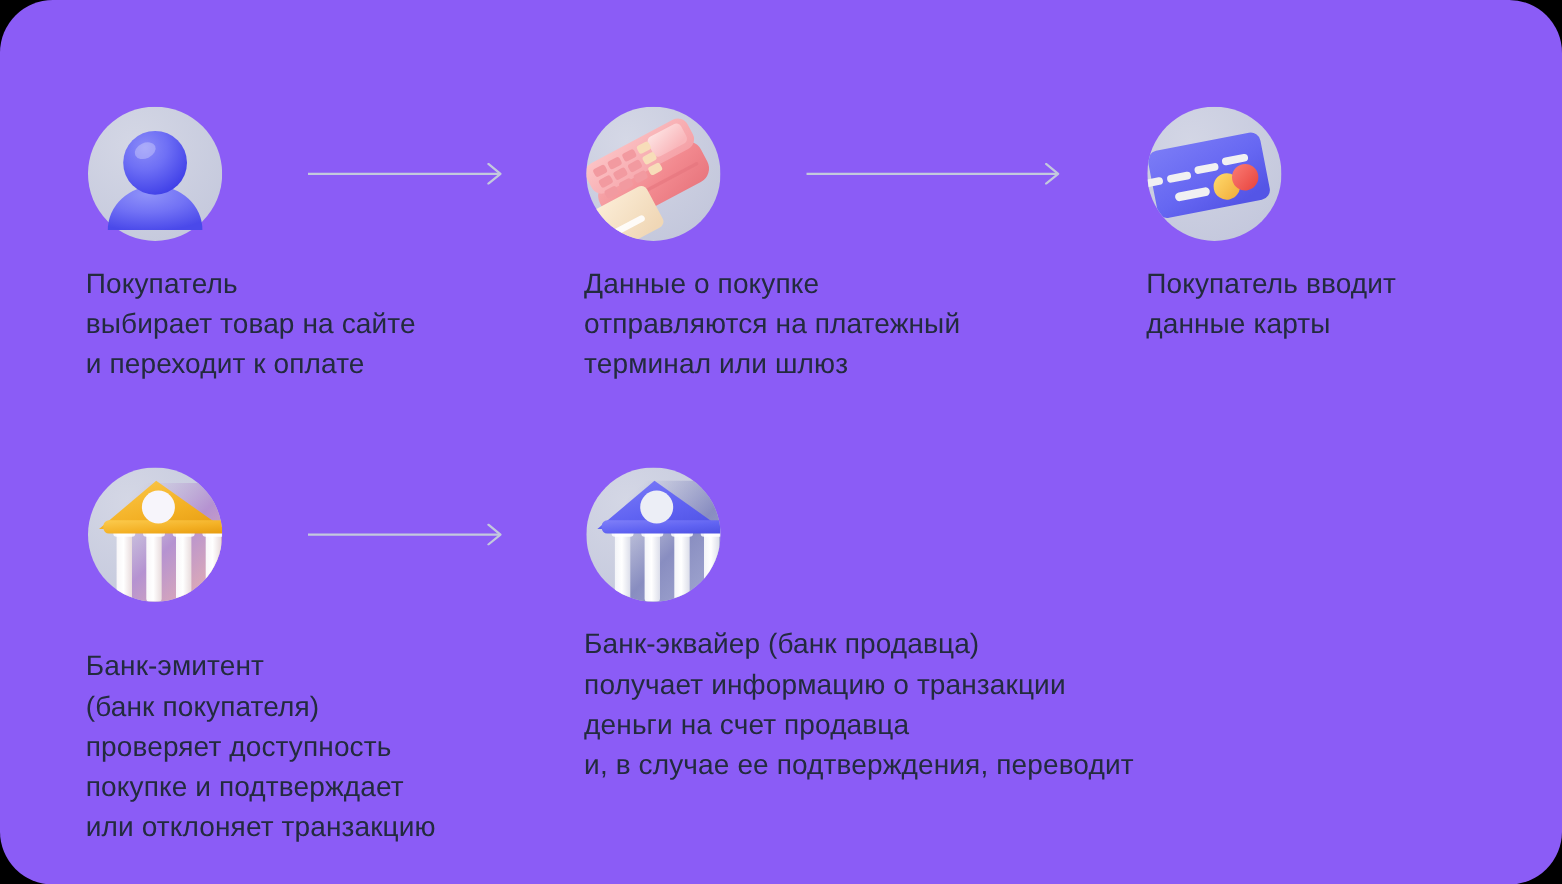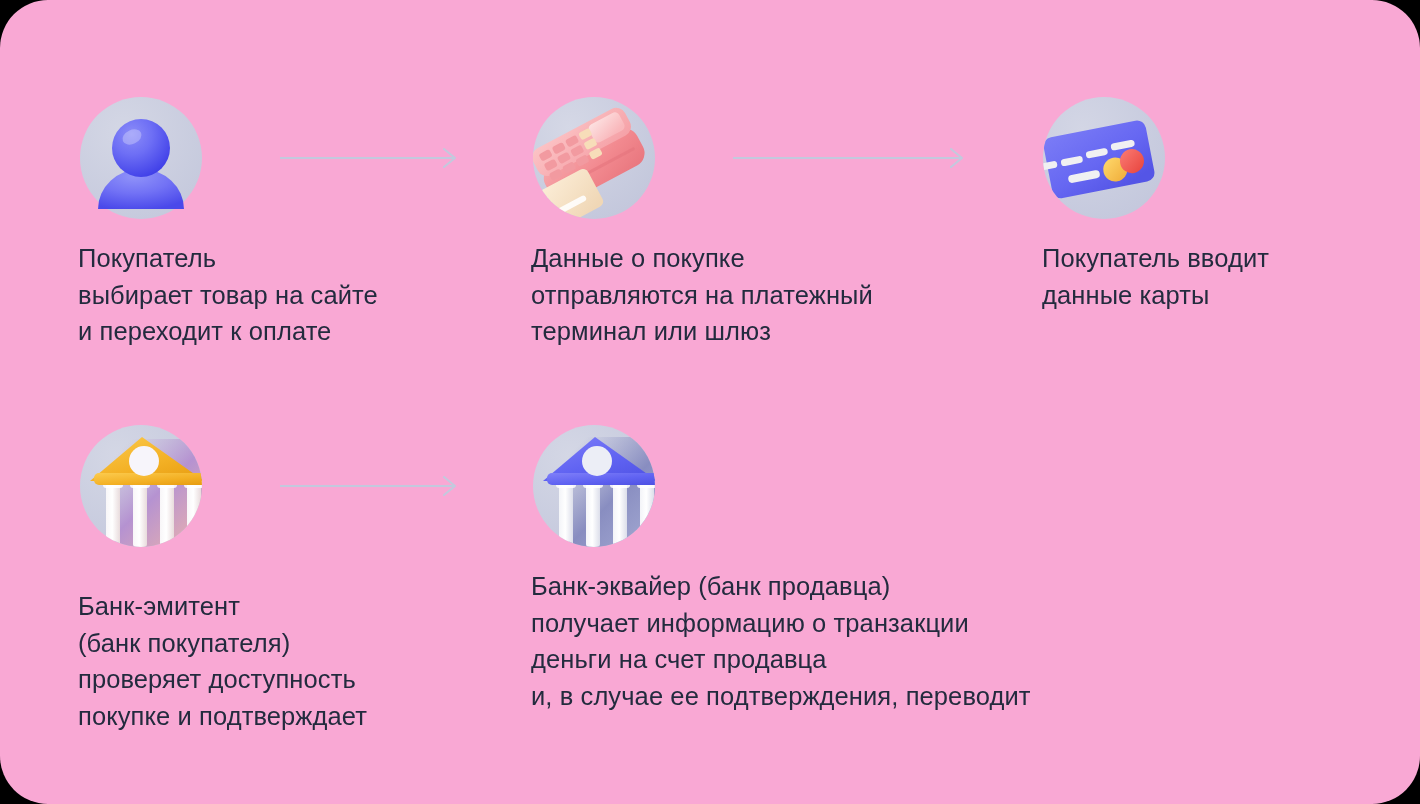--- a/index.html
+++ b/index.html
@@ -9,21 +9,21 @@
     height: 804px;
     background: #000000;
     font-family: "Liberation Sans", "DejaVu Sans", sans-serif;
   }
 
   #card {
     position: absolute;
     left: 0; top: 0;
     width: 1420px;
     height: 804px;
-    background: #f9a8d4;
+    background: #8b5cf6;
     border-radius: 48px;
     overflow: hidden;
   }
 
   .icon-wrap {
     position: absolute;
     width: 122px;
     height: 122px;
   }
 
@@ -282,20 +282,21 @@
         <circle cx="64" cy="36" r="15" fill="#f7f5fb"></circle>
       </g>
     </svg>
   </div>
 
   <div class="step-text" id="text-3">
     <div>Банк-эмитент</div>
     <div>(банк покупателя)</div>
     <div>проверяет доступность</div>
     <div>покупке и подтверждает</div>
+    <div>или отклоняет транзакцию</div>
   </div>
 
   <div class="arrow" id="arrow-2">
     <svg width="178" height="20" viewBox="0 0 178 20" xmlns="http://www.w3.org/2000/svg">
       <line x1="0" y1="10" x2="174" y2="10" stroke="#c3c9dd" stroke-width="2"></line>
       <polyline points="164,1 175,10 164,19" fill="none" stroke="#c3c9dd" stroke-width="2" stroke-linecap="round" stroke-linejoin="round"></polyline>
     </svg>
   </div>
 
   <div class="icon-wrap" id="icon-4">

